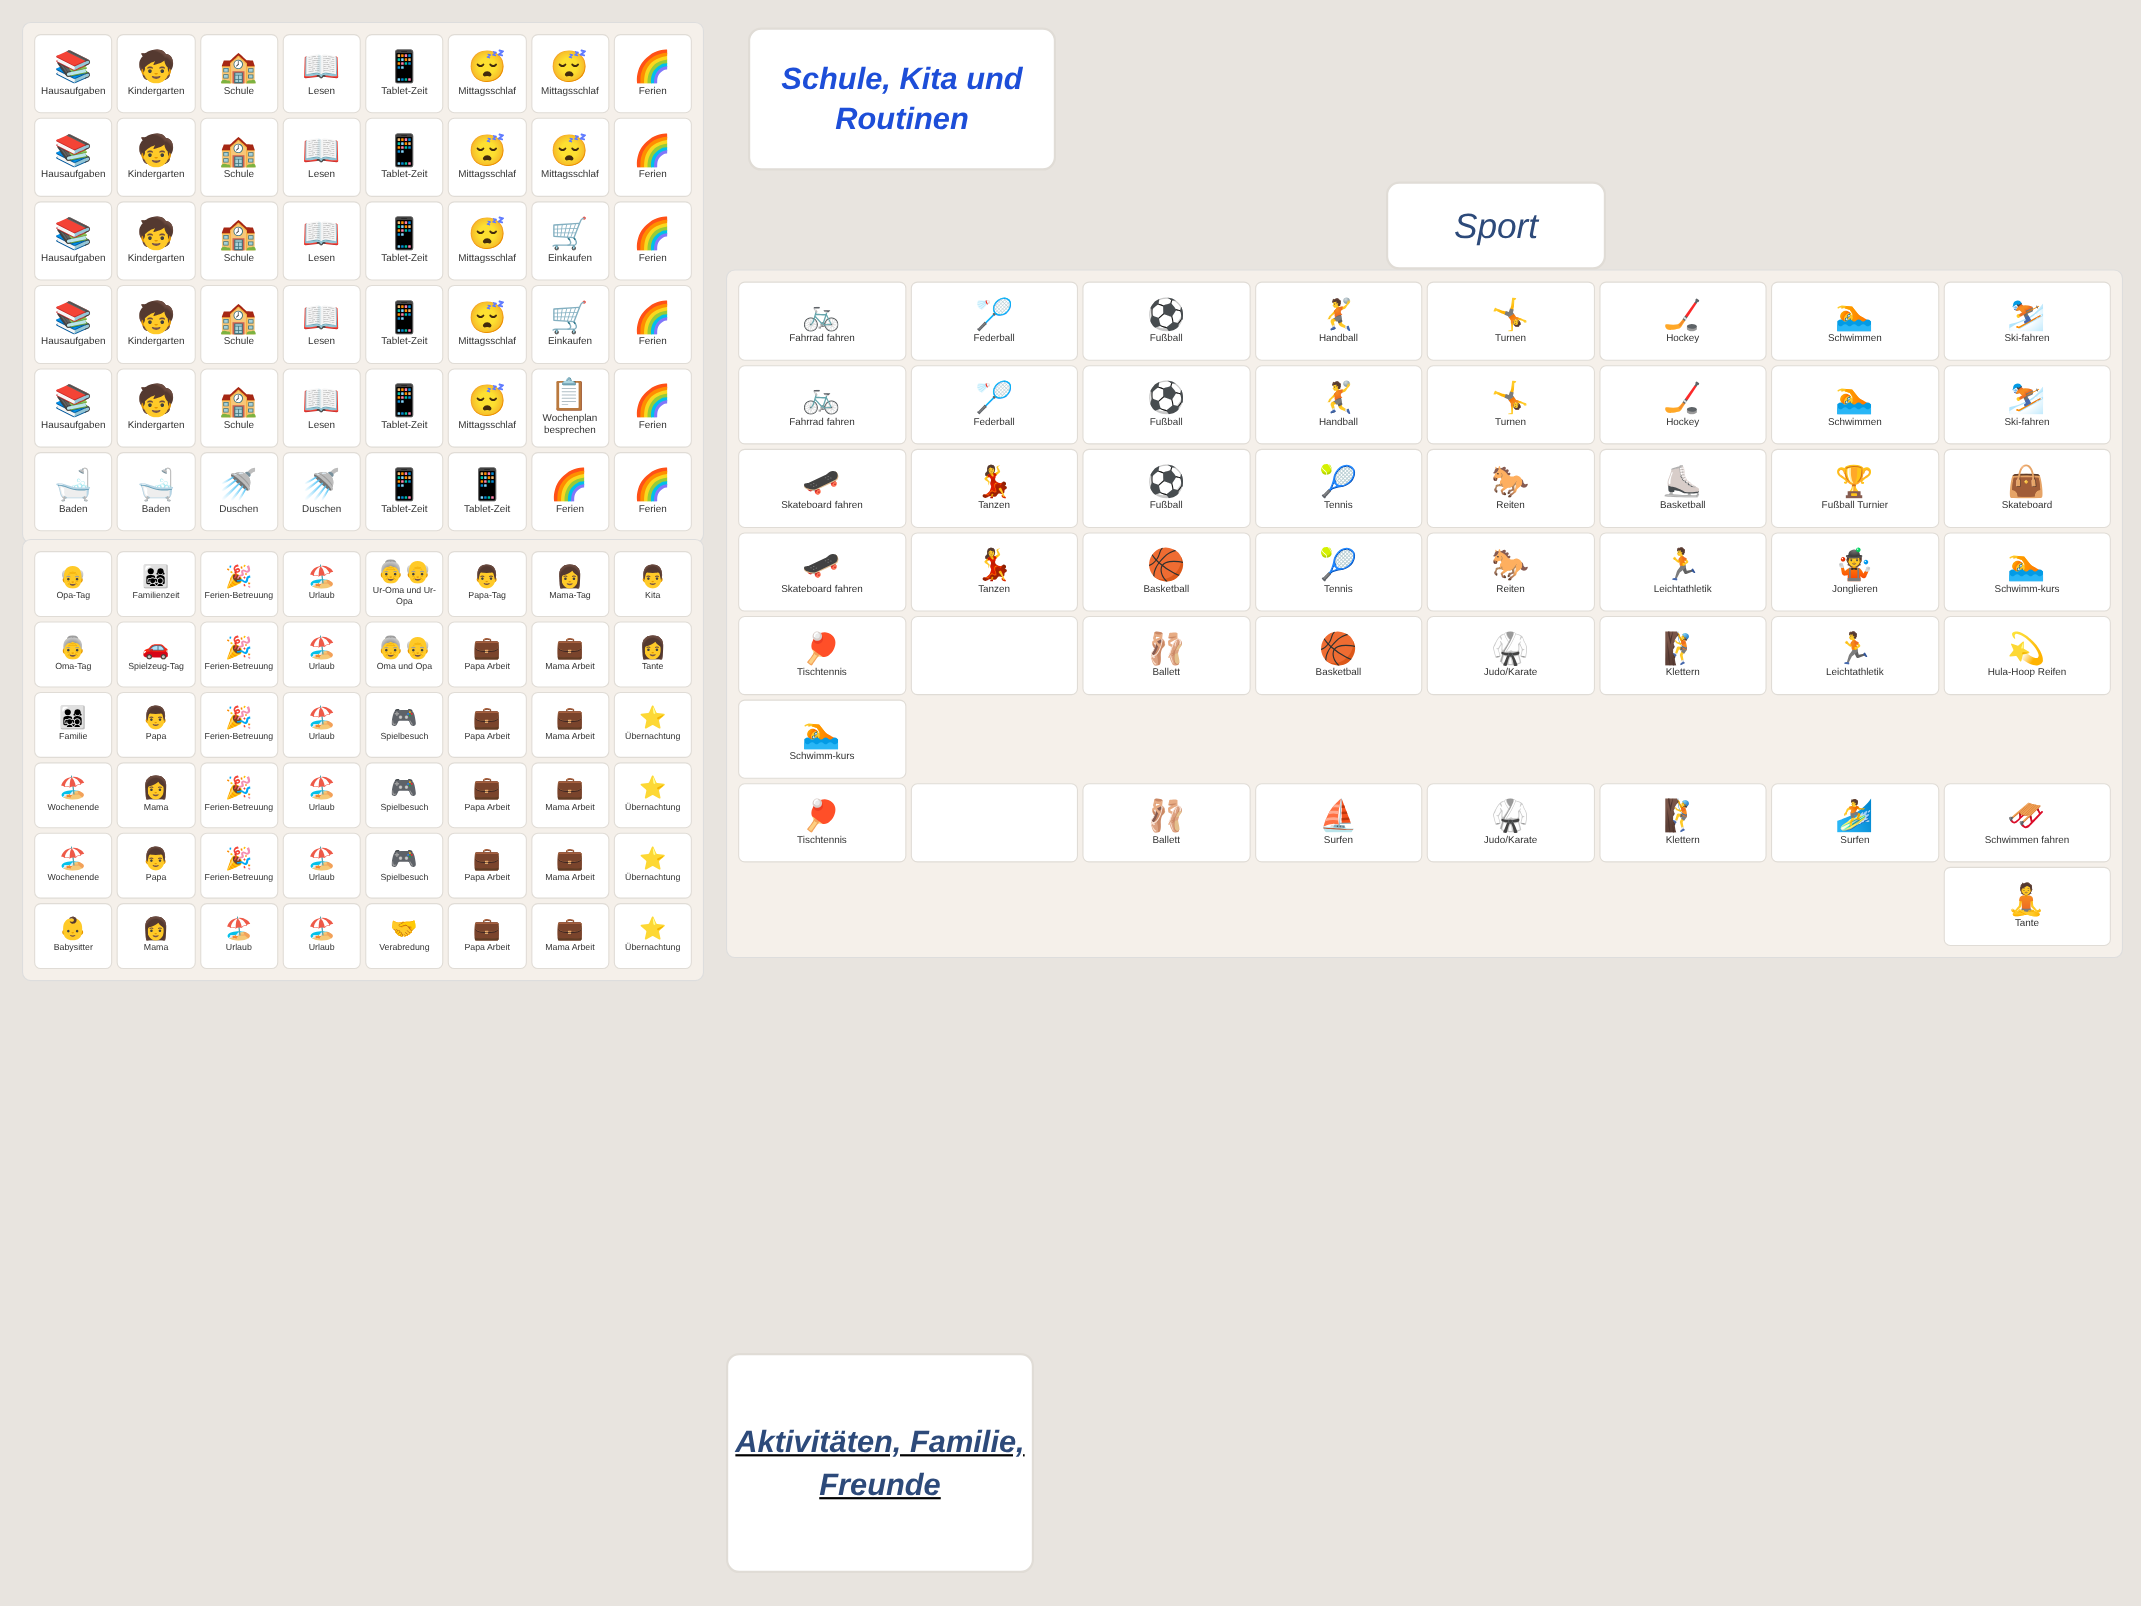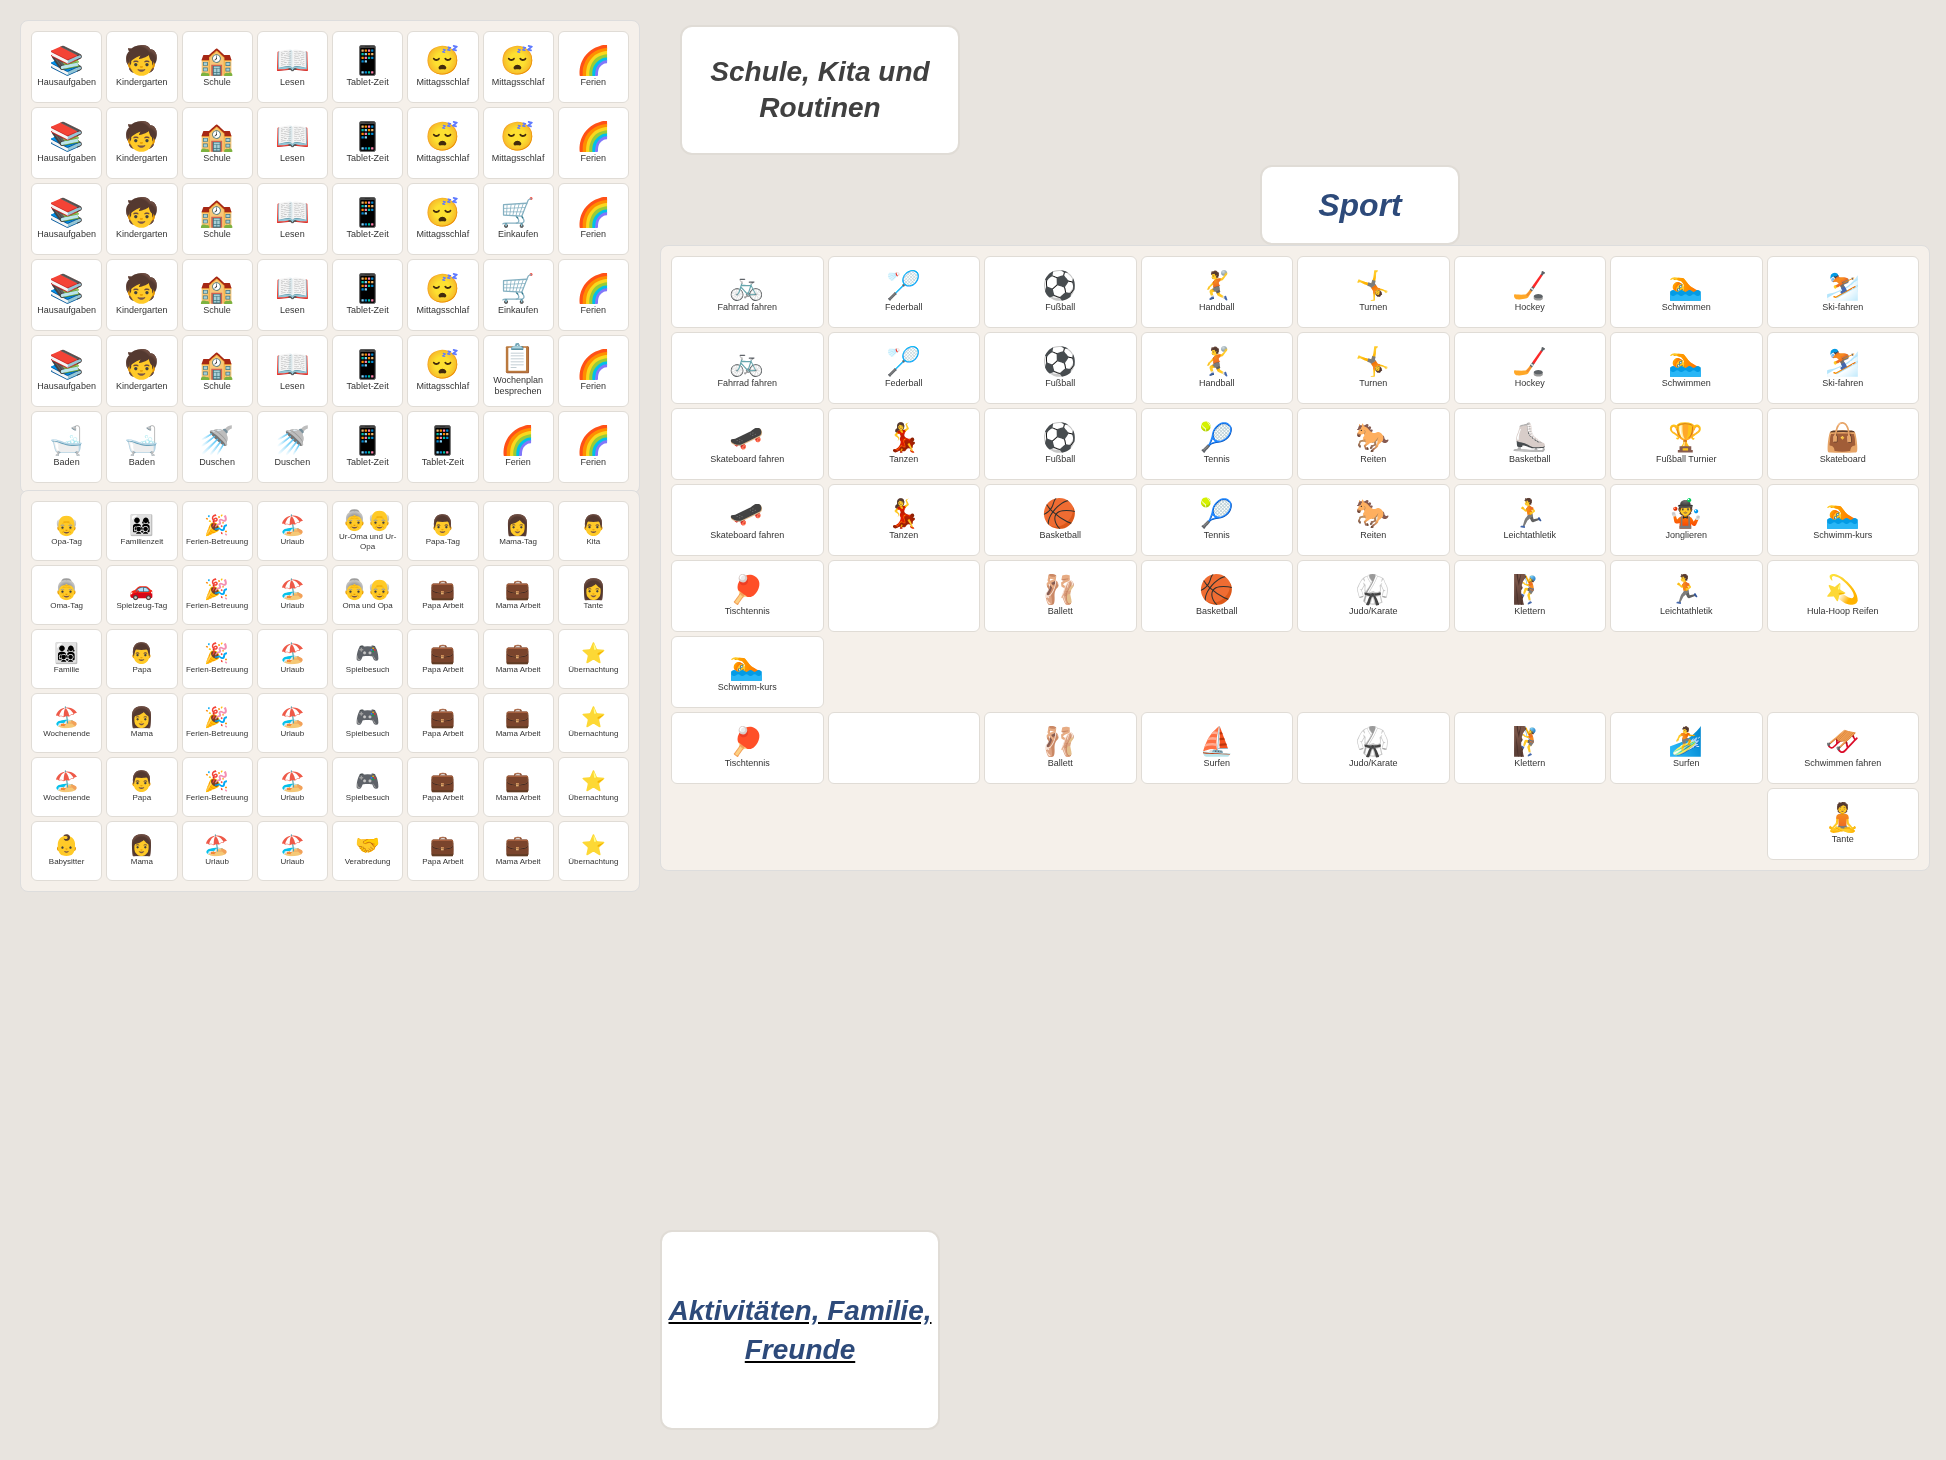--- a/index.html
+++ b/index.html
@@ -78,28 +78,28 @@
       top: 1230px;
       left: 660px;
       width: 280px;
       height: 200px;
       text-decoration: underline;
     }
 
     .title-text-schule {
       font-size: 28px;
       font-weight: bold;
-      color: #404040;
+      color: #1d4ed8;
       font-style: italic;
       line-height: 1.3;
     }
 
     .title-text-sport {
       font-size: 32px;
-      font-weight: bold;
+      font-weight: normal;
       color: #2d4a7a;
       font-style: italic;
     }
 
     .title-text-aktivitaeten {
       font-size: 28px;
       font-weight: bold;
       color: #2d4a7a;
       font-style: italic;
       line-height: 1.4;

